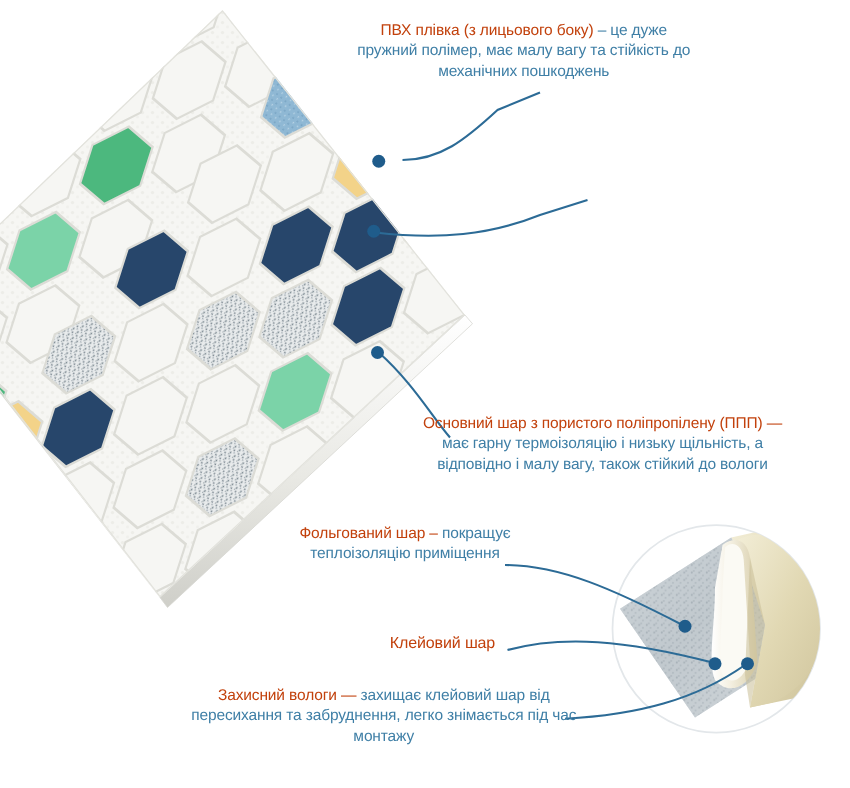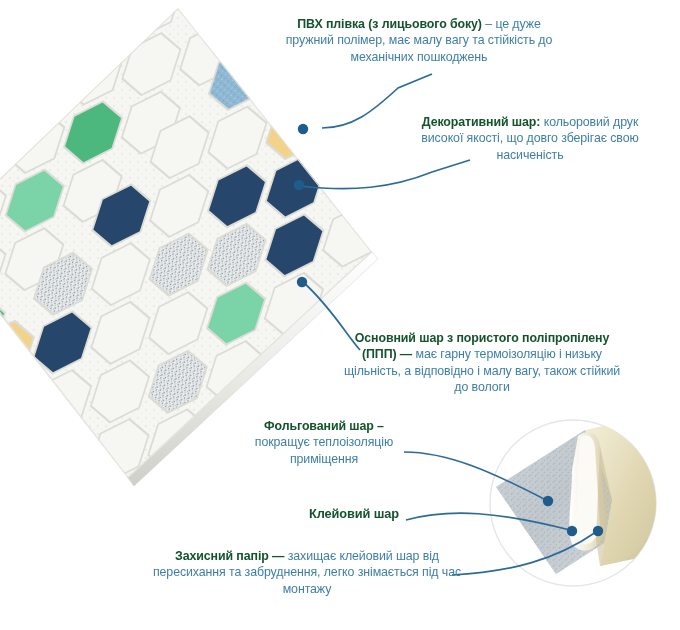--- a/index.html
+++ b/index.html
@@ -15,22 +15,22 @@
   
   .callout{
     position:absolute;
     text-align:center;
     line-height:1.32;
     color:#3F7FA6;
     font-size:12.4px;
     letter-spacing:-0.1px;
   }
   .callout b{
-    color:#14532d;
-    font-weight:bold;
+    color:#c2410c;
+    font-weight:normal;
   }
   .callout.lead-only b{font-size:12.8px;}
 
   .c-pvc{left:285px;top:16px;width:268px;}
   .c-dec{left:412px;top:114px;width:236px;}
   .c-ppp{left:338px;top:330px;width:288px;}
   .c-foil{left:236px;top:418px;width:176px;}
   .c-glue{left:274px;top:506px;width:160px;}
   .c-paper{left:142px;top:548px;width:330px;}
 
@@ -229,33 +229,30 @@
       <circle cx="548" cy="501" r="5.2"></circle>
       <circle cx="572" cy="531" r="5.2"></circle>
       <circle cx="598" cy="531" r="5.2"></circle>
     </g>
   </svg>
 
   <div class="callout c-pvc">
     <b>ПВХ плівка (з лицьового боку)</b><span> – це дуже пружний полімер, має малу вагу та стійкість до механічних пошкоджень</span>
   </div>
 
-  <div class="callout c-dec">
-    <b>Декоративний шар:</b><span> кольоровий друк високої якості, що довго зберігає свою насиченість</span>
-  </div>
 
   <div class="callout c-foil">
     <b>Фольгований шар –</b><span> покращує теплоізоляцію приміщення</span>
   </div>
 
   <div class="callout c-ppp">
     <b>Основний шар з пористого поліпропілену (ППП) —</b><span>  має гарну термоізоляцію і низьку щільність, а відповідно і малу вагу, також стійкий до вологи</span>
   </div>
 
   <div class="callout c-glue lead-only">
     <b>Клейовий шар</b>
   </div>
 
   <div class="callout c-paper">
-    <b>Захисний папір —</b><span> захищає клейовий шар від пересихання та забруднення, легко знімається під час монтажу</span>
+    <b>Захисний вологи —</b><span> захищає клейовий шар від пересихання та забруднення, легко знімається під час монтажу</span>
   </div>
 
 </div>
 
 </body></html>

